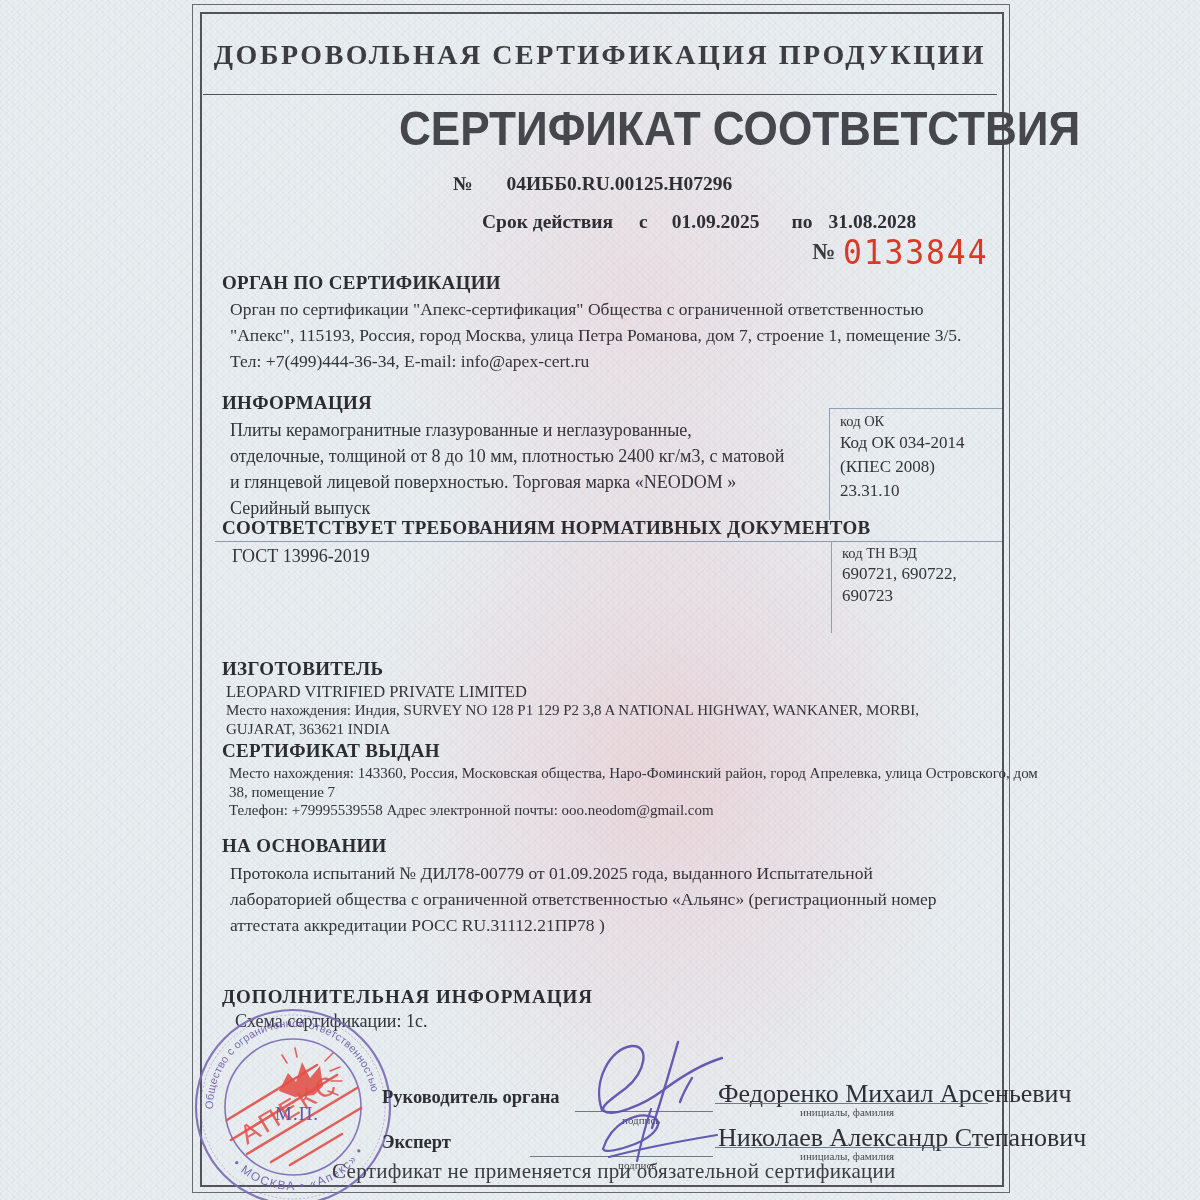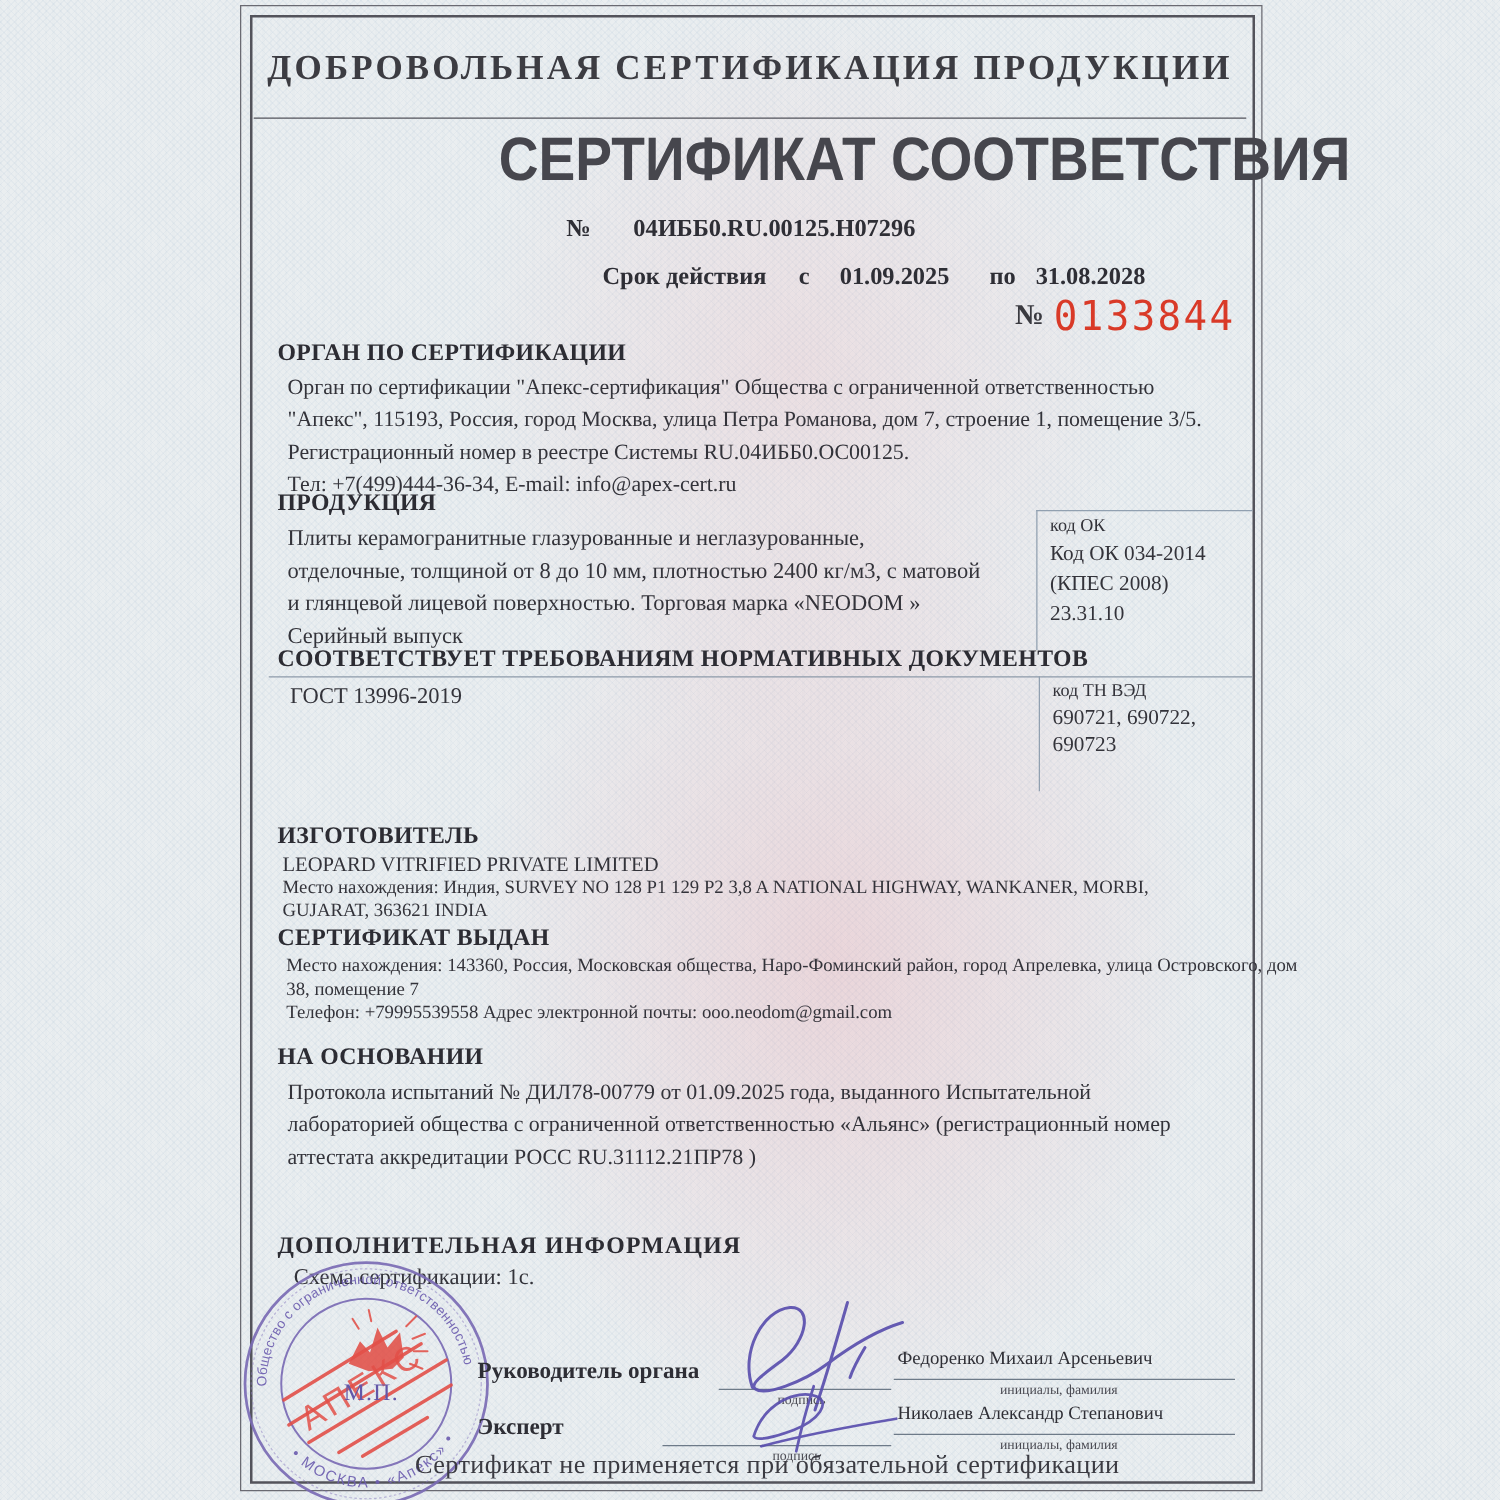--- a/index.html
+++ b/index.html
@@ -39,21 +39,21 @@
   .t15{font-size:15px;line-height:18.6px;color:#33333a;white-space:nowrap;}
   .indent{margin-left:8px;}
   .codebox{box-sizing:border-box;border-top:1.5px solid #91a0b0;border-left:1.5px solid #91a0b0;
            padding:3px 0 0 10px;color:#33333a;}
   .codebox .cap{font-size:14.5px;line-height:19px;}
   .codebox .cl{font-size:17px;line-height:24px;}
   .rule{border-top:1.3px solid #8d9aa9;height:0;}
   .sig-role{font-size:18.5px;font-weight:bold;color:#2e2e35;white-space:nowrap;}
   .sig-line{border-bottom:1.4px solid #6d7a88;height:0;}
   .sig-cap{font-size:11px;color:#4a4a52;white-space:nowrap;}
-  .sig-name{font-size:15px;color:#2f2f36;white-space:nowrap;}
+  .sig-name{font-size:26px;color:#2f2f36;white-space:nowrap;}
   .footer-note{font-size:21px;color:#3b3b42;letter-spacing:0.3px;white-space:nowrap;}
   .stamp{left:187px;top:1001px;width:212px;height:212px;opacity:0.92;filter:blur(0.35px);}
   .sig-svg{pointer-events:none;}
 </style>
 </head>
 <body>
 
 <div class="page">
 
   <div class="abs border-outer"></div>
@@ -74,27 +74,26 @@
   </div>
 
   <div class="abs serial-label">№</div>
   <div class="abs serial-value" style="color:#d93a28;">0133844</div>
 
   <div class="abs" style="left:222px;top:272px;">
     <div class="sec-head">ОРГАН ПО СЕРТИФИКАЦИИ</div>
     <div class="indent" style="margin-top:2px;">
       <div class="t17">Орган по сертификации "Апекс-сертификация" Общества с ограниченной ответственностью</div>
       <div class="t17">"Апекс", 115193, Россия, город Москва, улица Петра Романова, дом 7, строение 1, помещение 3/5.</div>
-      <div class="t17">Регистрационный номер в реестре Системы RU.04ИББ0.ОС00125.</div>
       <div class="t17">Тел: +7(499)444-36-34, E-mail: info@apex-cert.ru</div>
     </div>
   </div>
 
   <div class="abs" style="left:222px;top:392px;">
-    <div class="sec-head">ПРОДУКЦИЯ</div>
+    <div class="sec-head">ИНФОРМАЦИЯ</div>
     <div class="indent" style="margin-top:3px;">
       <div class="t18">Плиты керамогранитные глазурованные и неглазурованные,</div>
       <div class="t18">отделочные, толщиной от 8 до 10 мм, плотностью 2400 кг/м3, с матовой</div>
       <div class="t18">и глянцевой лицевой поверхностью. Торговая марка «NEODOM »</div>
       <div class="t18">Серийный выпуск</div>
     </div>
   </div>
 
   <div class="abs codebox" style="left:829px;top:408px;width:173px;height:112px;">
     <div class="cap">код ОК</div>

